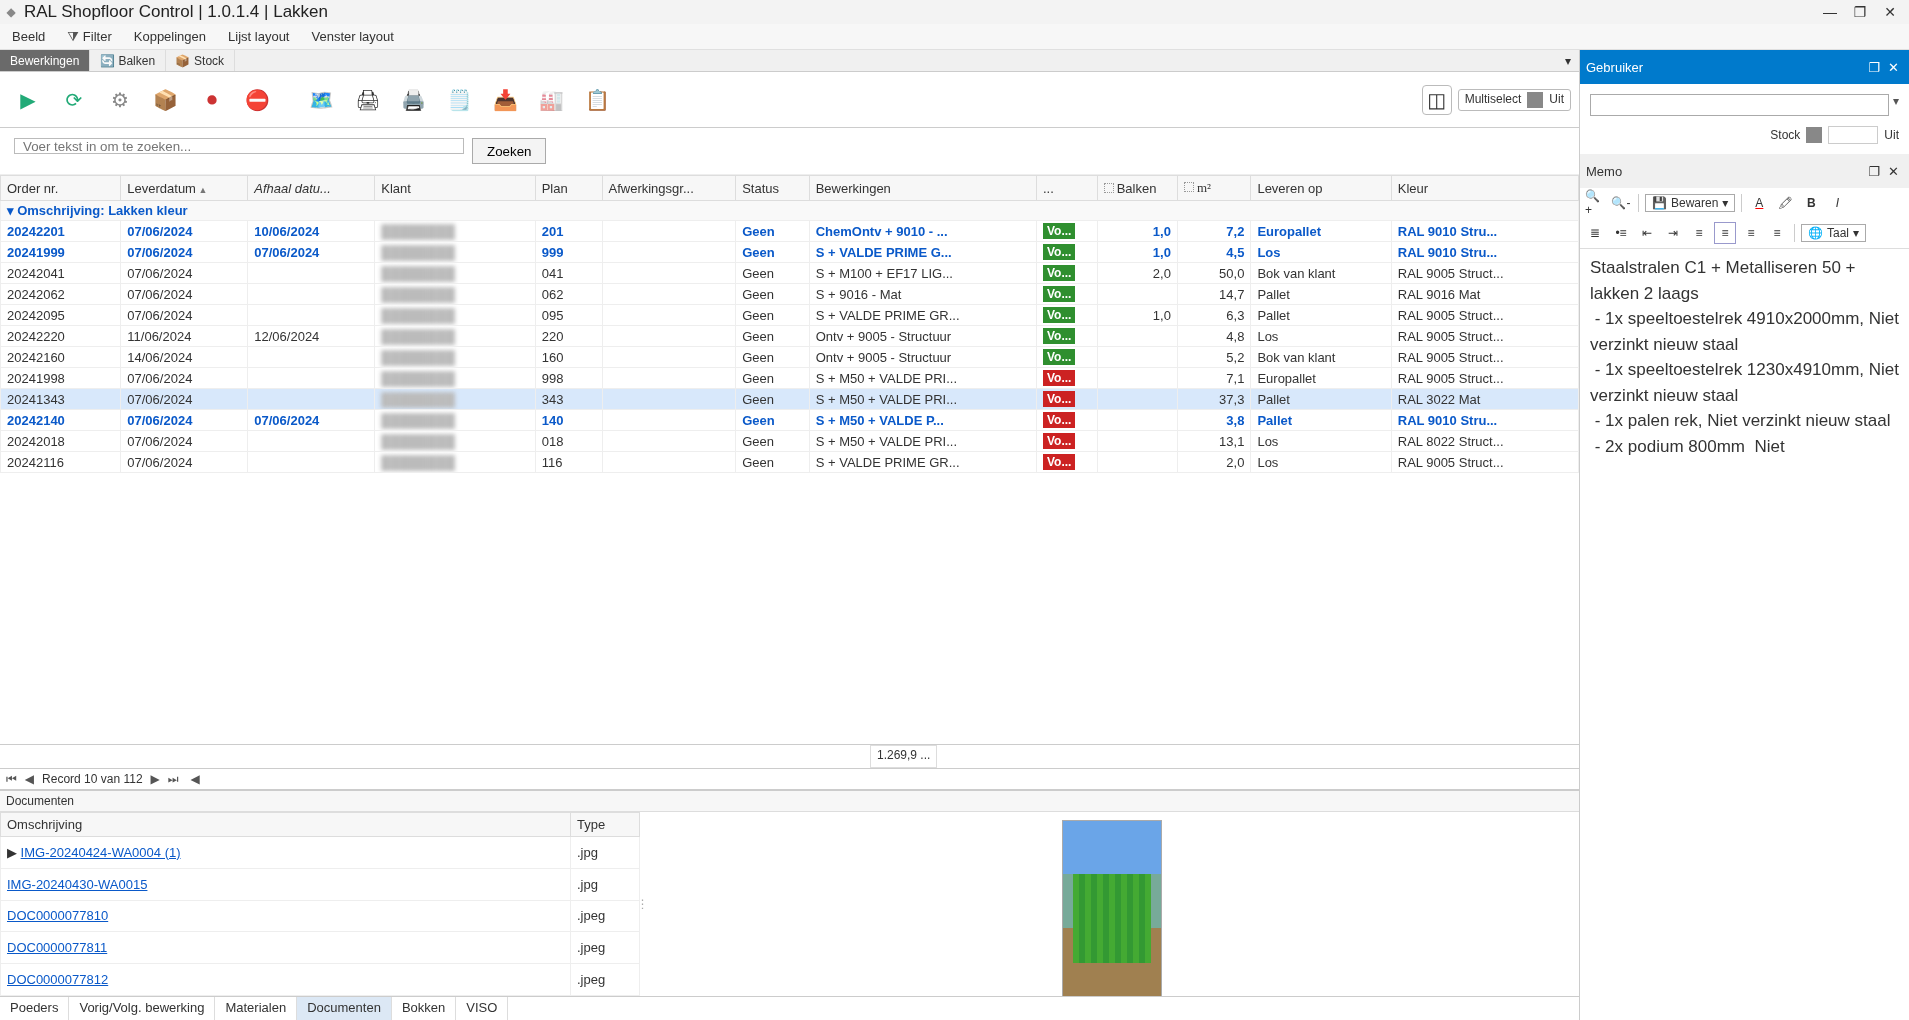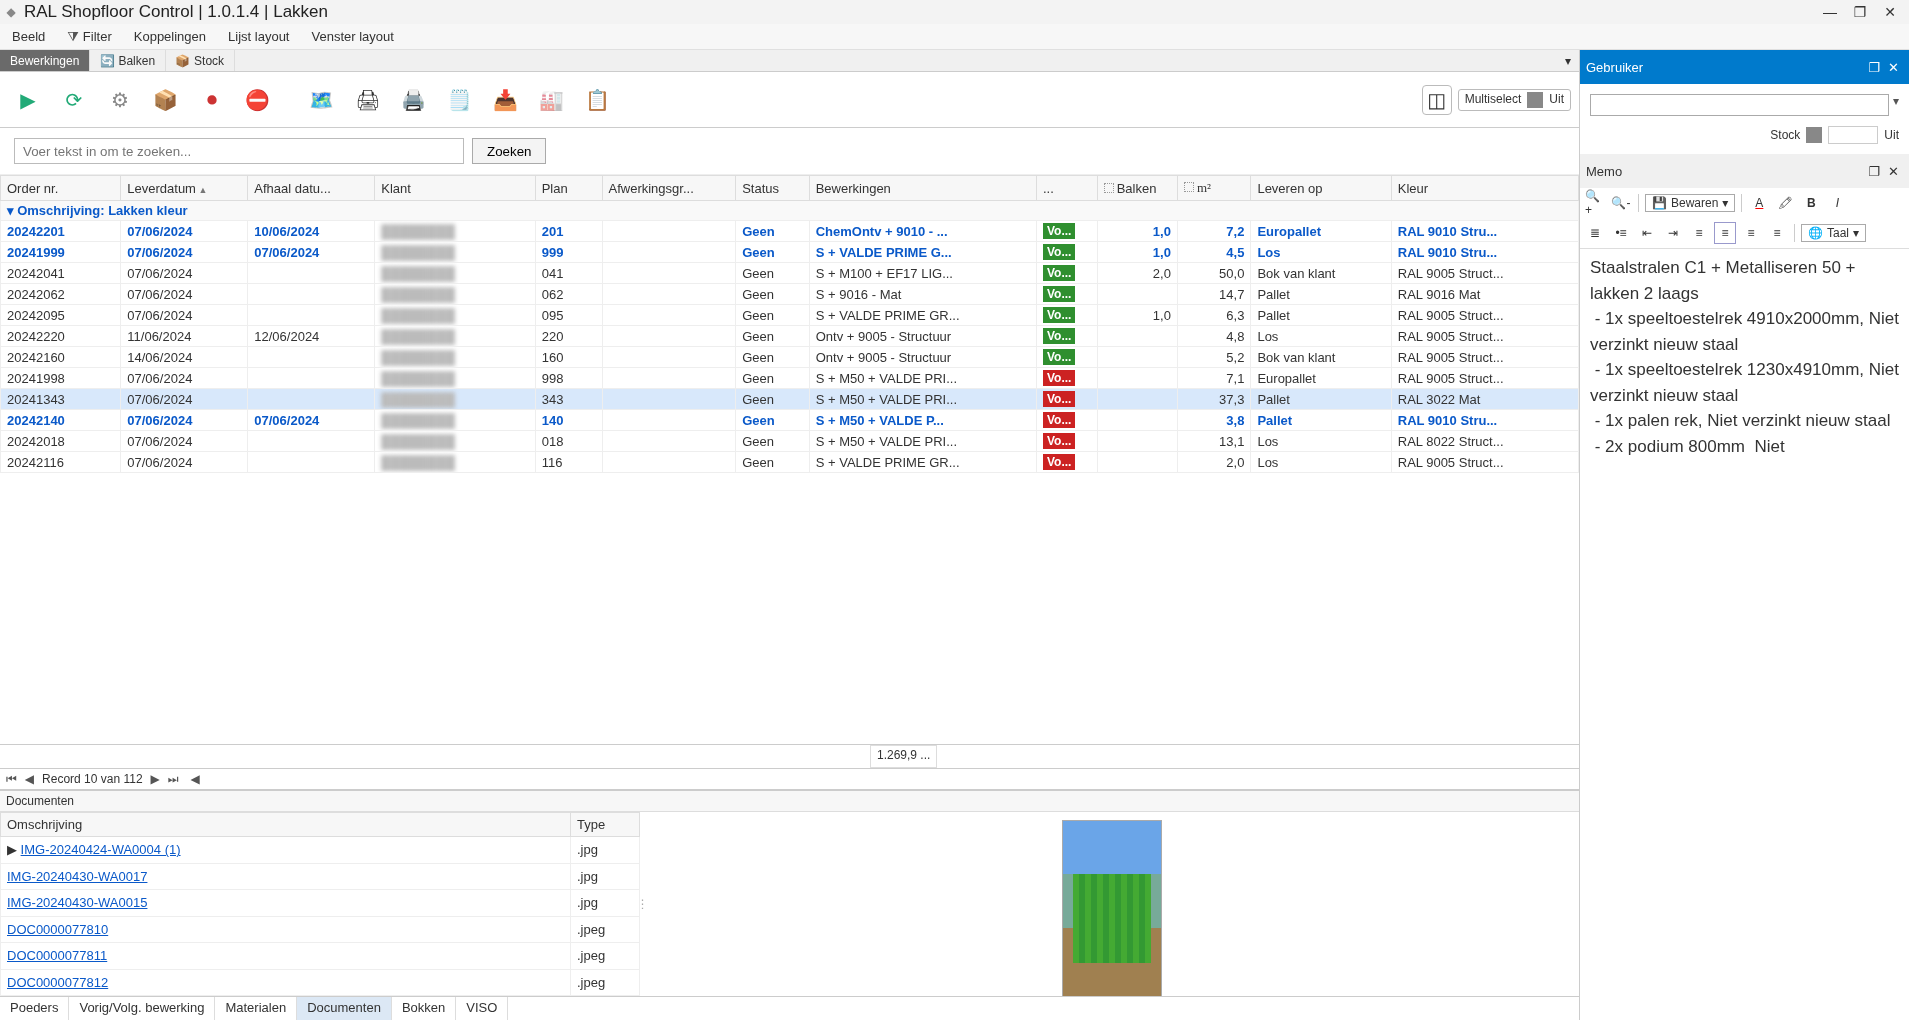--- a/index.html
+++ b/index.html
@@ -33,21 +33,21 @@
 
 .toolbar { height: 56px; display: flex; align-items: center; padding: 4px 8px; gap: 6px; border-bottom: 1px solid #ccc; }
 .tbtn { width: 40px; height: 40px; border: 1px solid transparent; border-radius: 4px; display: flex; align-items: center; justify-content: center; cursor: pointer; font-size: 20px; }
 .tb-sep { width: 12px; }
 .tb-right { margin-left: auto; display: flex; align-items: center; gap: 6px; }
 .multi-box { display: flex; border: 1px solid #bbb; border-radius: 3px; padding: 2px 6px; gap: 6px; }
 .multi-toggle { width: 16px; height: 16px; background: #888; }
 
 
 .search-row { padding: 10px 14px; display: flex; gap: 8px; border-bottom: 1px solid #eee; }
-.search-input { width: 450px; height: 26px; padding: 2px 8px; border: 1px solid #bbb; }
+.search-input { width: 450px; height: 16px; padding: 2px 8px; border: 1px solid #bbb; }
 .search-btn { height: 26px; padding: 0 14px; border: 1px solid #aaa; background: #f4f4f4; cursor: pointer; }
 
 
 .grid-wrap { flex: 1; overflow: auto; position: relative; }
 table.grid { border-collapse: collapse; width: 100%; font-size: 13px; }
 table.grid th { background: #f7f7f7; border: 1px solid #ddd; padding: 4px 6px; text-align: left; font-weight: normal; color: #333; position: sticky; top: 0; }
 table.grid td { border: 1px solid #eee; padding: 2px 6px; white-space: nowrap; overflow: hidden; text-overflow: ellipsis; }
 table.grid tr.bold td { color: #0a59c9; font-weight: 600; }
 table.grid tr.sel td { background: #d8e8fb; }
 .group-row td { background: #f9f9f9; color: #0a59c9; font-weight: 600; }
@@ -168,21 +168,21 @@
         <input class="search-input" placeholder="Voer tekst in om te zoeken..." style="">
         <button class="search-btn">Zoeken</button>
       </div>
 
       <div class="grid-wrap">
         <table class="grid">
           <thead>
               <tr id="grid-head">
                 <th style="width: 90px;">Order nr.</th>
                 <th class="sort-asc" style="width: 95px;">Leverdatum</th>
-                <th style="width: 95px;">Afhaal datu...</th>
+                <th style="width: 95px; font-style: italic;">Afhaal datu...</th>
                 <th style="width: 120px;">Klant</th>
                 <th style="width: 50px;">Plan</th>
                 <th style="width: 100px;">Afwerkingsgr...</th>
                 <th style="width: 55px;">Status</th>
                 <th style="width: 170px;">Bewerkingen</th>
                 <th style="width: 40px;">...</th>
                 <th style="width: 60px;"><span class="cb-icon"></span>Balken</th>
                 <th style="width: 55px; font-family: Liberation Serif, serif;"><span class="cb-icon"></span>m²</th>
                 <th style="width: 105px;">Leveren op</th>
                 <th style="width: 140px;">Kleur</th>
@@ -396,24 +396,20 @@
           <table class="docgrid">
             <thead>
                 <tr>
               <th style="width:570px">Omschrijving</th>
               <th>Type</th>
             </tr>
               </thead>
             <tbody id="doc-body">
                 <tr>
                   <td>▶ <a href="#">IMG-20240424-WA0004 (1)</a></td>
-                  <td>.jpg</td>
-                </tr>
-                <tr>
-                  <td><a href="#">IMG-20240430-WA0017</a></td>
                   <td>.jpg</td>
                 </tr>
                 <tr>
                   <td><a href="#">IMG-20240430-WA0015</a></td>
                   <td>.jpg</td>
                 </tr>
                 <tr>
                   <td><a href="#">DOC0000077810</a></td>
                   <td>.jpeg</td>
                 </tr>

